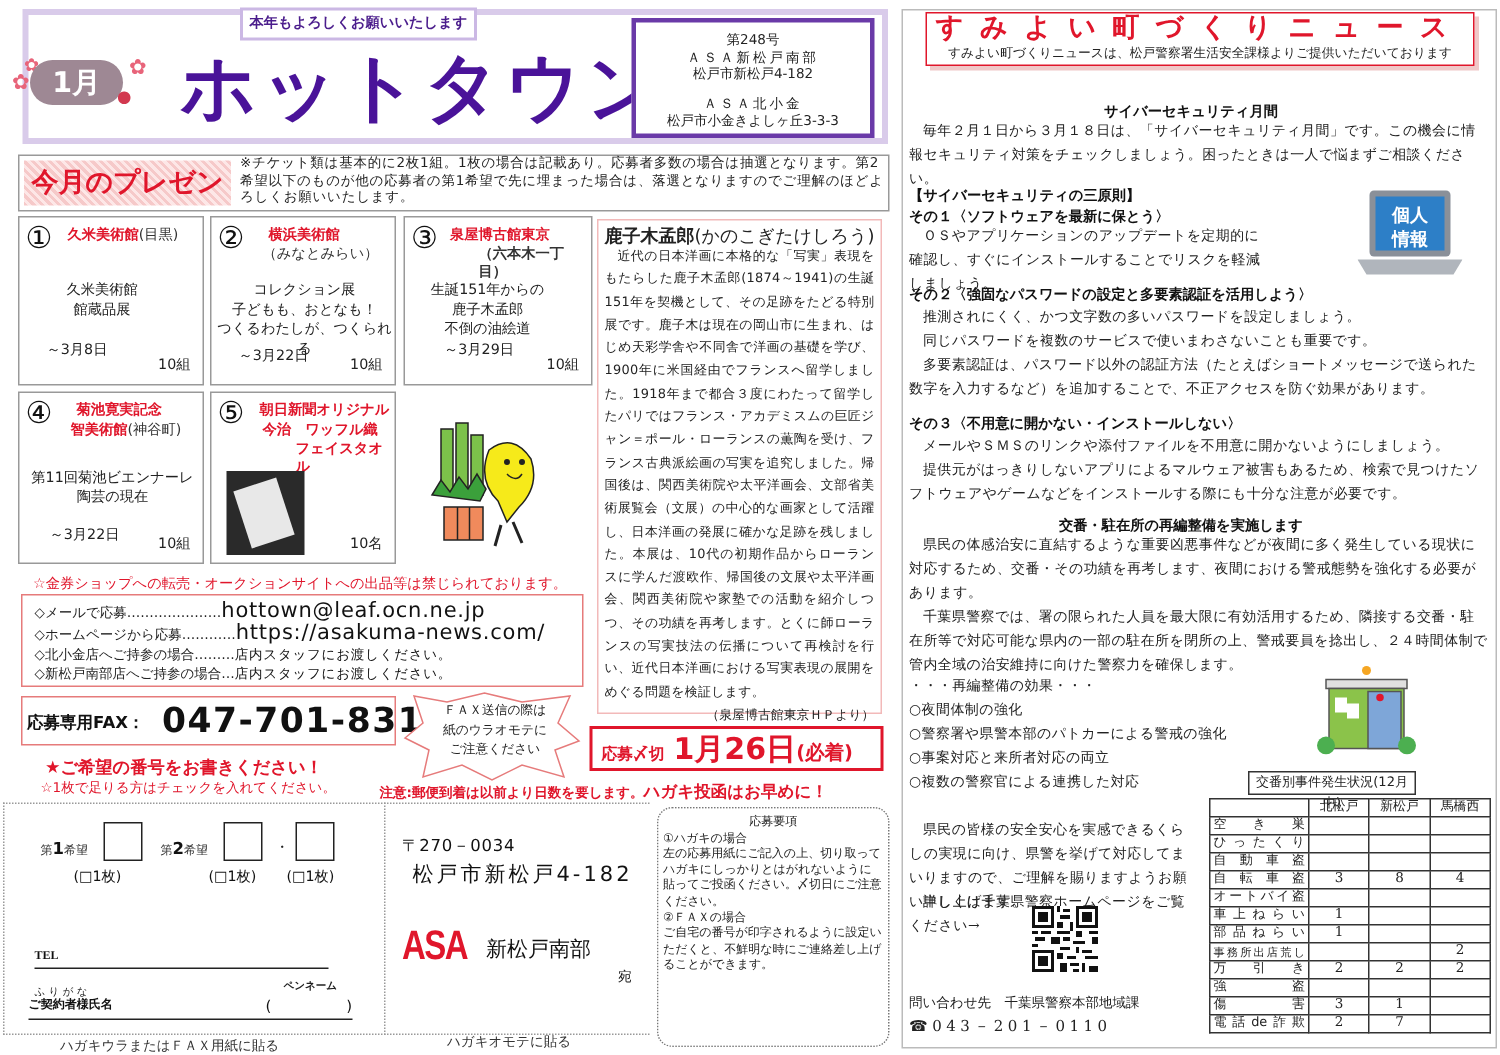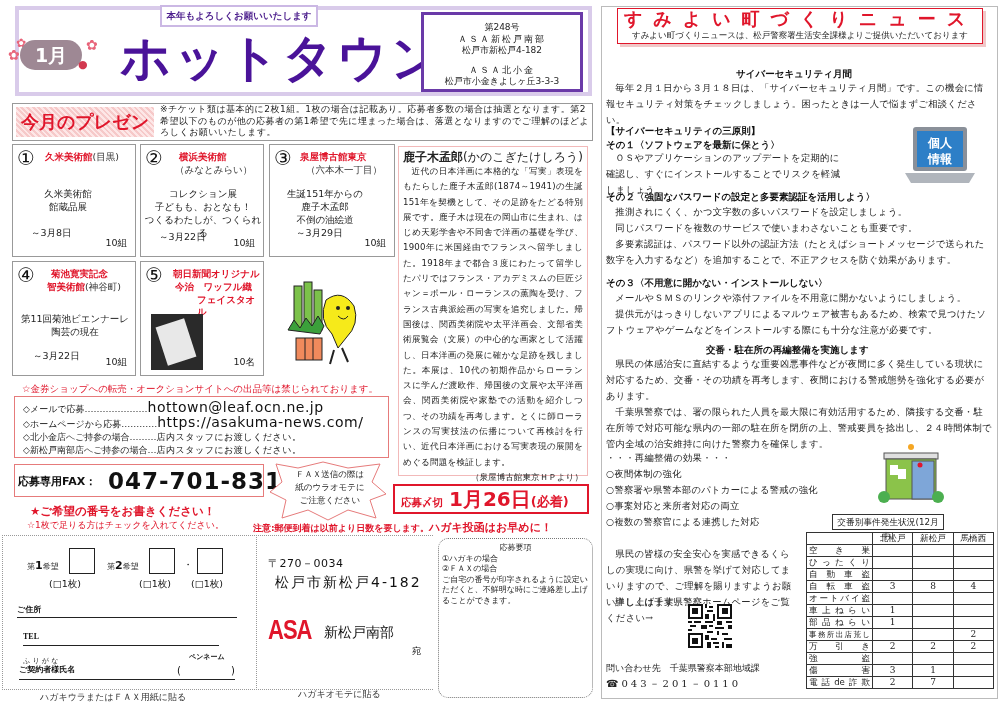--- a/index.html
+++ b/index.html
@@ -143,21 +143,21 @@
     <div>子どもも、おとなも！</div>
     <div>つくるわたしが、つくられる</div>
   </div>
   <span class="date" style="left:18px;top:86px;">～3月22日</span>
   <span class="count">10組</span>
 </div>
 
 <div class="prize" style="left:269px;top:144px;width:126px;height:113px;">
   <span class="num">③</span>
   <span class="name" style="left:30px;top:6px;">泉屋博古館東京</span>
-  <span class="name" style="left:36px;top:19px;color:#333;font-weight:normal;">（六本木一丁目）</span>
+  <span class="name" style="left:49px;top:19px;color:#333;font-weight:bold;">（六本木一丁目）</span>
   <div class="desc" style="left:0;top:42px;width:110px;">
     <div>生誕151年からの</div>
     <div>鹿子木孟郎</div>
     <div>不倒の油絵道</div>
   </div>
   <span class="date" style="left:26px;top:82px;">～3月29日</span>
   <span class="count">10組</span>
 </div>
 
 <div class="prize" style="left:12px;top:261px;width:124px;height:115px;">
@@ -239,39 +239,39 @@
   <div class="wish-box" style="left:66px;top:12px;"></div>
   <span class="one-sheet" style="left:46px;top:42px;">(□1枚)</span>
 
   <span class="wish-label" style="left:104px;top:23px;"><span>第</span><b>2</b><span>希望</span></span>
   <div class="wish-box" style="left:146px;top:12px;"></div>
   <span style="position:absolute;left:180px;top:22px;font-size:10px;">・</span>
   <div class="wish-box" style="left:194px;top:12px;"></div>
   <span class="one-sheet" style="left:136px;top:42px;">(□1枚)</span>
   <span class="one-sheet" style="left:188px;top:42px;">(□1枚)</span>
 
-  <div class="form-line" style="left:14px;top:68px;width:220px;height:14px;"><span>ご住所</span></div>
   <div class="form-line" style="left:20px;top:96px;width:196px;height:14px;font-family:Liberation Serif, serif;"><span>TEL</span></div>
   <span style="position:absolute;left:20px;top:120px;font-size:7px;">ふ り が な</span>
   <span style="position:absolute;left:186px;top:116px;font-size:7px;font-weight:bold;">ペンネーム</span>
   <div class="form-line" style="left:16px;top:128px;width:216px;height:16px;"><span>ご契約者様氏名</span><span style="position:absolute;left:158px;top:0;font-size:10px;font-weight:normal;">(　　　　　)</span></div>
 </div>
 <div class="abs form-caption" style="left:40px;top:691px;">ハガキウラまたはＦＡＸ用紙に貼る</div>
 
 <div class="abs addr-area"></div>
 <div class="abs postal">〒270－0034</div>
 <div class="abs addr">松戸市新松戸4-182</div>
 <div class="abs asa-logo">ASA</div>
 <div class="abs asa-branch">新松戸南部</div>
 <div class="abs atena">宛</div>
 <div class="abs form-caption" style="left:298px;top:688px;">ハガキオモテに貼る</div>
 
 <div class="abs guide">
   <div class="guide-title">応募要項</div>
   <div>①ハガキの場合</div>
+  <div>左の応募用紙にご記入の上、切り取ってハガキにしっかりとはがれないように貼ってご投函ください。〆切日にご注意ください。</div>
   <div>②ＦＡＸの場合</div>
   <div>ご自宅の番号が印字されるように設定いただくと、不鮮明な時にご連絡差し上げることができます。</div>
 </div>
 
 <div class="abs right-page"></div>
 <div class="abs news-head"></div>
 <div class="abs news-title">すみよい町づくりニュース</div>
 <div class="abs news-sub">すみよい町づくりニュースは、松戸警察署生活安全課様よりご提供いただいております</div>
 
 <div class="r-h" style="left:736px;top:68px;">サイバーセキュリティ月間</div>

